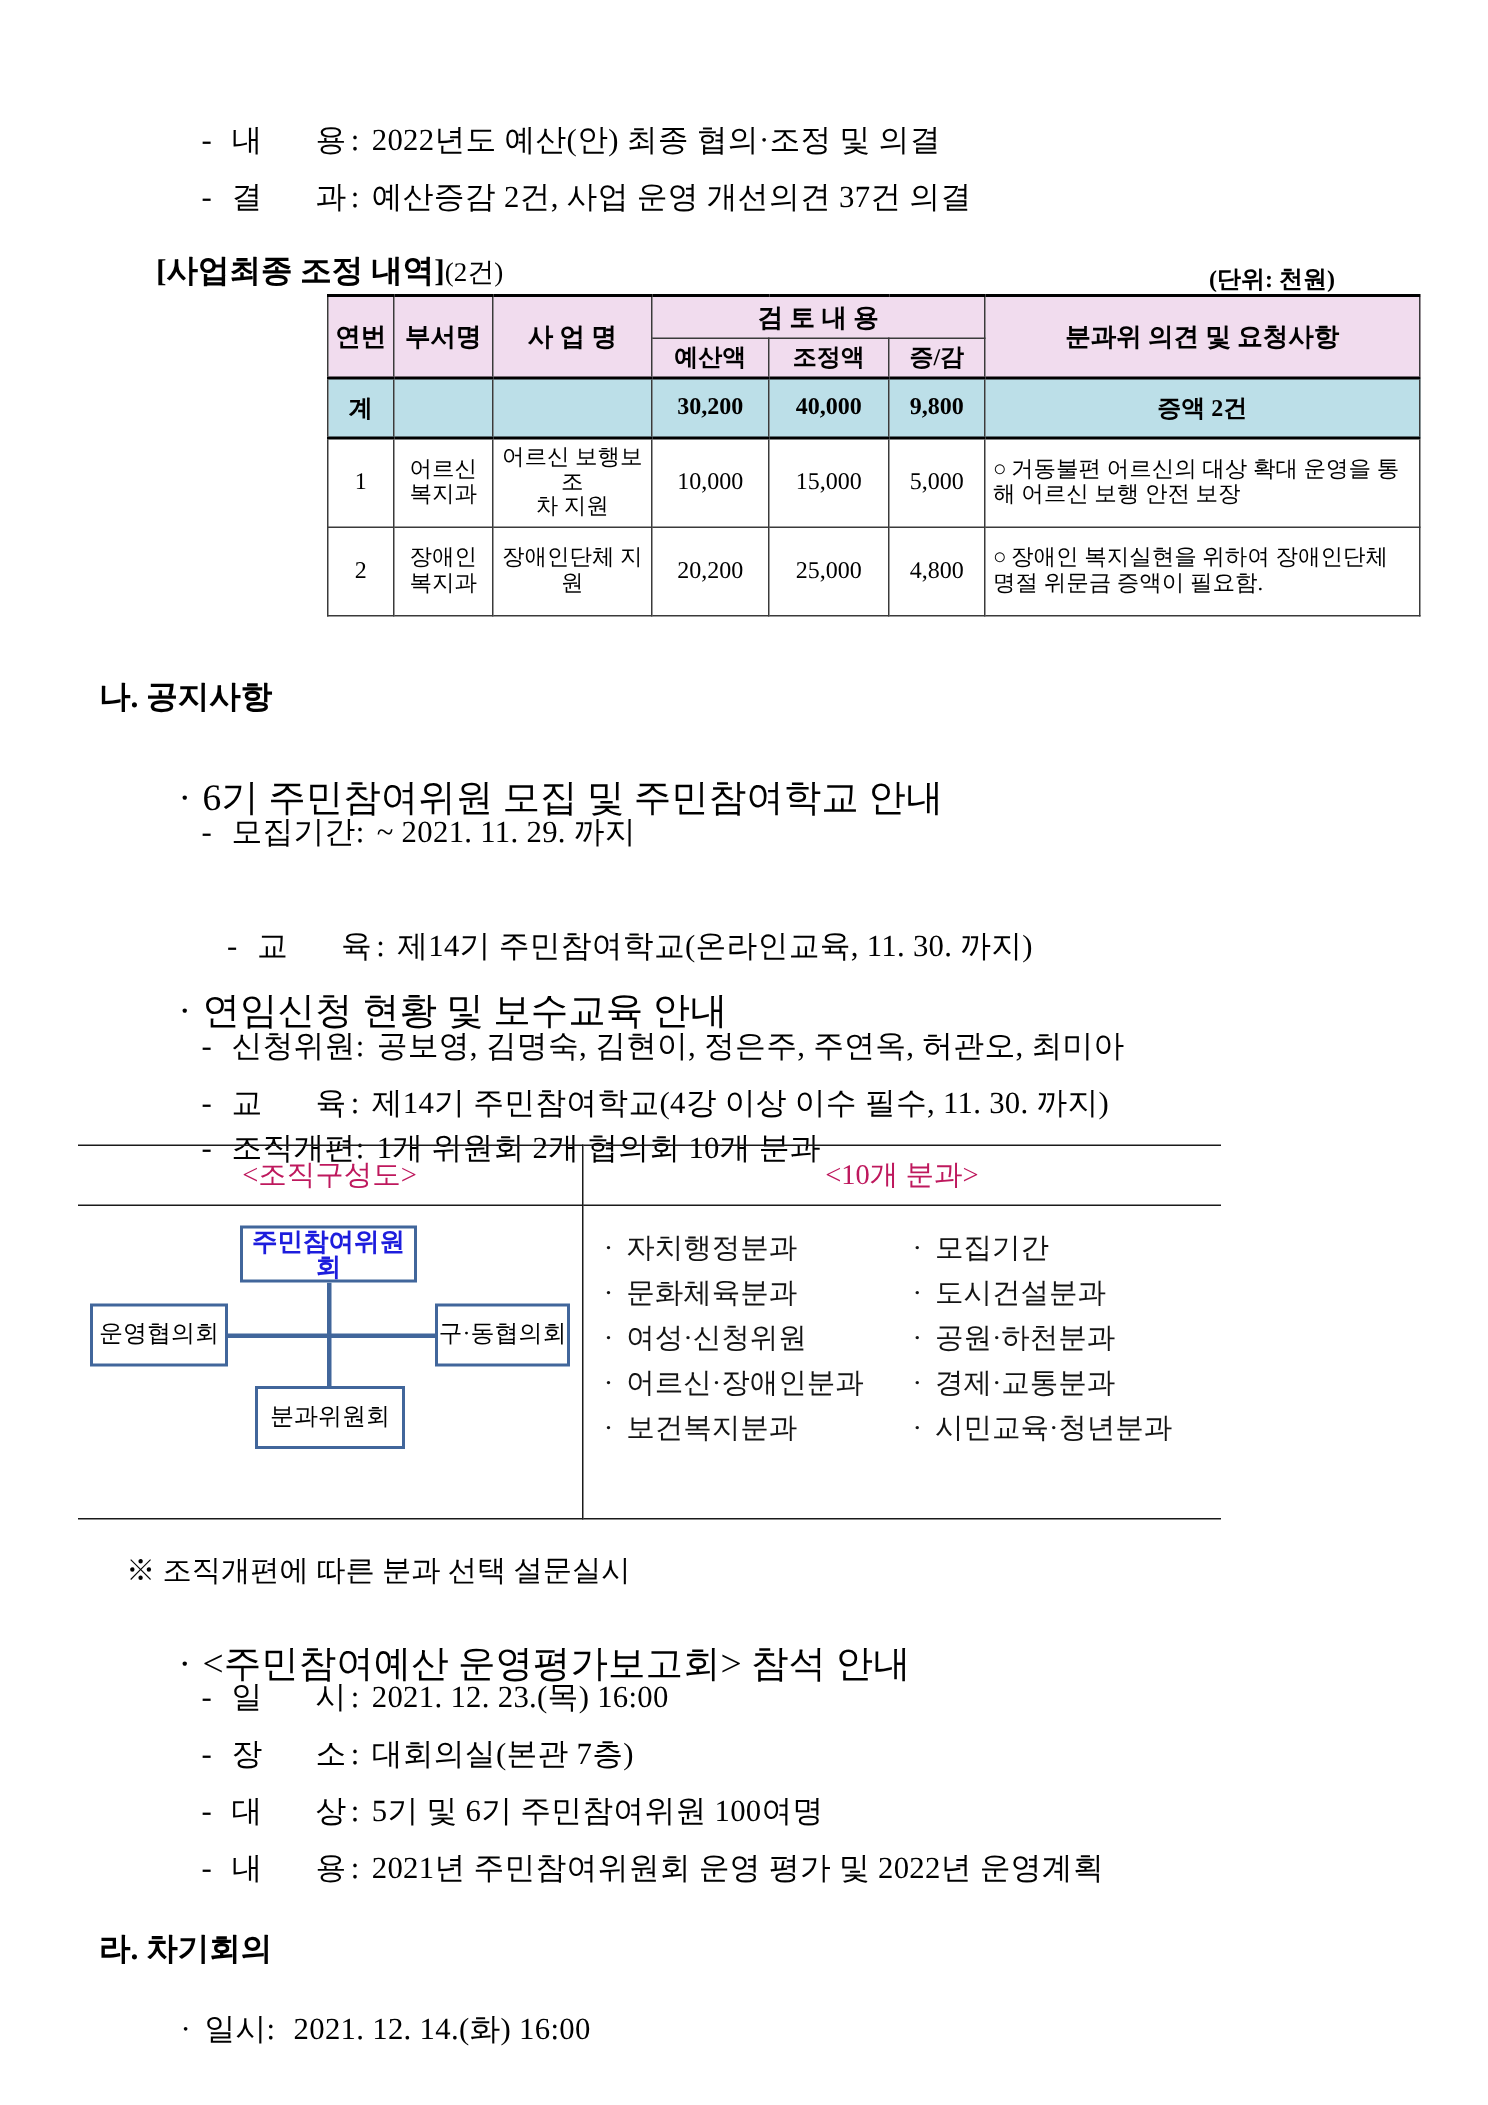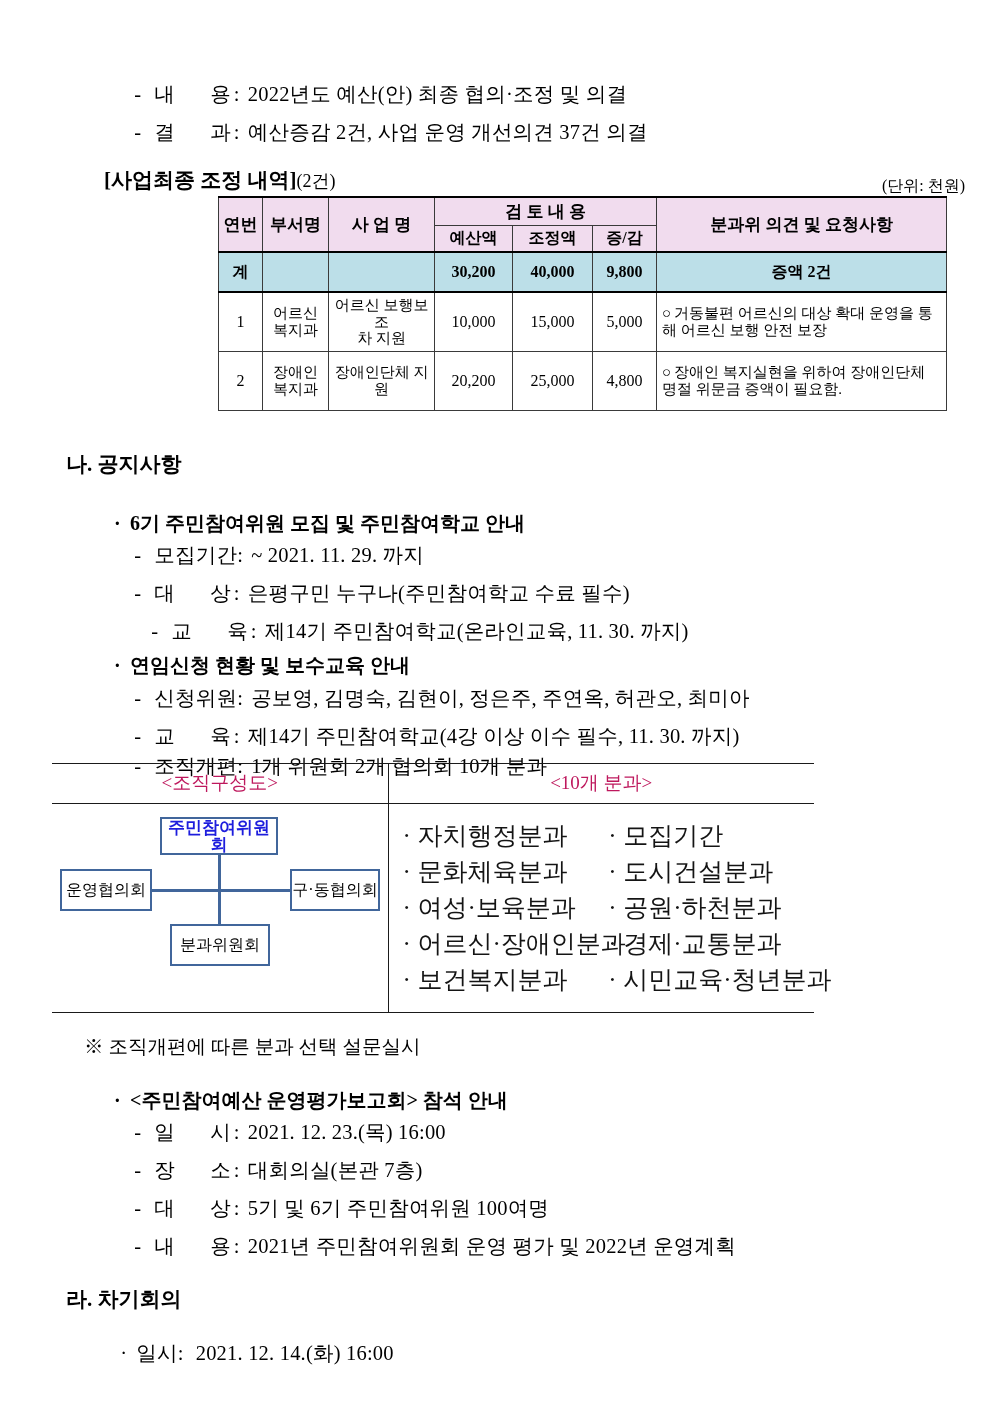--- a/index.html
+++ b/index.html
@@ -54,22 +54,22 @@
 
   .sec-title {
     position: absolute;
     font-size: 21px;
     font-weight: bold;
     white-space: pre;
   }
 
   .bullet-line {
     position: absolute;
-    font-size: 20px;
-    font-weight: bold;
+    font-size: 25px;
+    font-weight: normal;
     white-space: pre;
   }
   .bullet-dot { display: inline-block; width: 16px; }
 
   .note-line {
     position: absolute;
     font-size: 19.5px;
     white-space: pre;
   }
 
@@ -180,21 +180,21 @@
   #box-right { left: 238px; top: 65px;  width: 90px;  height: 42px; }
   #box-bottom{ left: 118px; top: 120px; width: 100px; height: 42px; }
   .oline { position: absolute; background: #41669b; }
   #line-v { left: 166px; top: 51px;  width: 3px;  height: 69px; }
   #line-h { left: 100px; top: 85px;  width: 138px; height: 3px; }
 
   
   .bunkwa {
     display: flex;
     padding: 14px 0 0 14px;
-    font-size: 25px;
+    font-size: 19px;
     color: #141414;
   }
   .bunkwa .col { width: 50%; }
   .bunkwa .item {
     line-height: 1.0;
     padding: 5px 0 6px 0;
     white-space: nowrap;
   }
   .bunkwa .bdot { display: inline-block; width: 15px; }
 </style>
@@ -208,21 +208,21 @@
   </div>
 
   <div class="dash-line" style="left:113px; top:101px;">
     <span class="dash-mark">-</span><span class="label-cell spaced-sm">결    과</span><span class="colon">:</span><span>예산증감 2건, 사업 운영 개선의견 37건 의결</span>
   </div>
 
   <div class="hdr-bracket" style="left:83px; top:141px;">
     <span>[사업최종 조정 내역]</span><span class="suffix">(2건)</span>
   </div>
 
-  <div class="unit-note" style="left:882px; top:176px;">(단위: 천원)</div>
+  <div class="unit-note" style="left:806px; top:176px;font-weight:bold;">(단위: 천원)</div>
 
   <table class="budget-table">
     <colgroup>
       <col style="width:44px">
       <col style="width:66px">
       <col style="width:106px">
       <col style="width:78px">
       <col style="width:80px">
       <col style="width:64px">
       <col style="width:290px">
@@ -280,23 +280,20 @@
   <div class="sec-title" style="left:66px; top:450px;">나. 공지사항</div>
 
   <div class="bullet-line" style="left:94px; top:487px;">
     <span class="bullet-dot">·</span><span>6기 주민참여위원 모집 및 주민참여학교 안내</span>
   </div>
 
   <div class="dash-line" style="left:113px; top:524px;">
     <span class="dash-mark">-</span><span class="label-cell">모집기간</span><span class="colon">:</span><span>~ 2021. 11. 29. 까지</span>
   </div>
 
-  <div class="dash-line" style="left:113px; top:562px;">
-    <span class="dash-mark">-</span><span class="label-cell spaced-sm">대    상</span><span class="colon">:</span><span>은평구민 누구나(주민참여학교 수료 필수)</span>
-  </div>
 
   <div class="dash-line" style="left:130px; top:600px;">
     <span class="dash-mark">-</span><span class="label-cell spaced-sm">교    육</span><span class="colon">:</span><span>제14기 주민참여학교(온라인교육, 11. 30. 까지)</span>
   </div>
 
   <div class="bullet-line" style="left:94px; top:629px;">
     <span class="bullet-dot">·</span><span>연임신청 현황 및 보수교육 안내</span>
   </div>
 
   <div class="dash-line" style="left:113px; top:667px;">
@@ -331,21 +328,21 @@
               <div class="obox" id="box-left">운영협의회</div>
               <div class="obox" id="box-right">구·동협의회</div>
               <div class="obox" id="box-bottom">분과위원회</div>
             </div>
           </td>
           <td>
             <div class="bunkwa">
               <div class="col">
                 <div class="item"><span class="bdot">·</span><span>자치행정분과</span></div>
                 <div class="item"><span class="bdot">·</span><span>문화체육분과</span></div>
-                <div class="item"><span class="bdot">·</span><span>여성·보육분과</span></div>
+                <div class="item"><span class="bdot">·</span><span>여성·신청위원</span></div>
                 <div class="item"><span class="bdot">·</span><span>어르신·장애인분과</span></div>
                 <div class="item"><span class="bdot">·</span><span>보건복지분과</span></div>
               </div>
               <div class="col">
                 <div class="item"><span class="bdot">·</span><span>모집기간</span></div>
                 <div class="item"><span class="bdot">·</span><span>도시건설분과</span></div>
                 <div class="item"><span class="bdot">·</span><span>공원·하천분과</span></div>
                 <div class="item"><span class="bdot">·</span><span>경제·교통분과</span></div>
                 <div class="item"><span class="bdot">·</span><span>시민교육·청년분과</span></div>
               </div>

